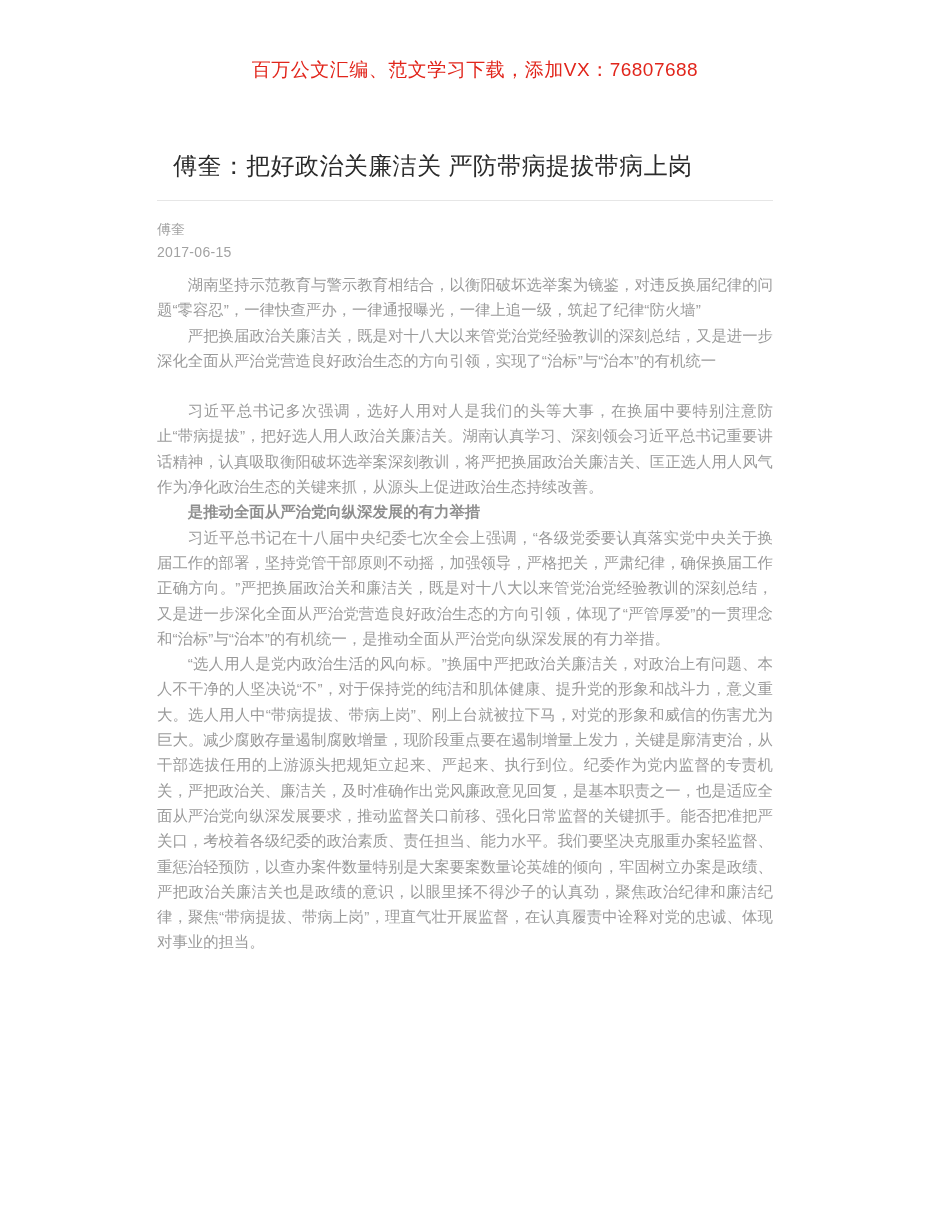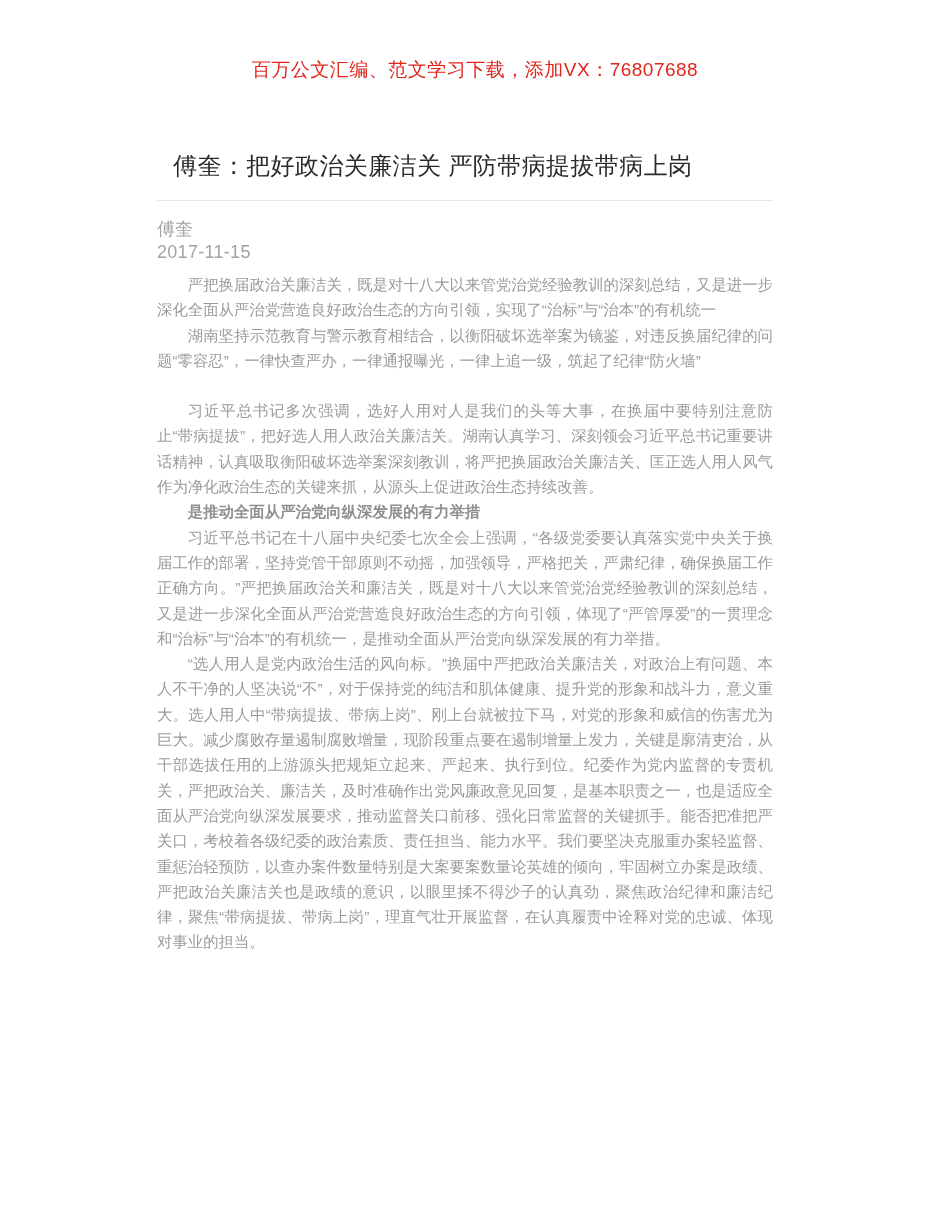--- a/index.html
+++ b/index.html
@@ -58,21 +58,21 @@
     margin-top: 16px;
     border: 0;
     border-top: 1px solid #e6e6e6;
     height: 0;
     width: 616px;
   }
 
   .meta {
     margin-top: 17px;
     color: #a2a2a2;
-    font-size: 18px;
+    font-size: 14px;
     line-height: 23px;
   }
   .meta .meta-author { display: block; }
   .meta .meta-date { display: block; letter-spacing: 0.3px; }
 
   .body-text {
     margin-top: 8px;
     color: #9a9a9a;
     font-size: 15.4px;
     line-height: 25.3px;
@@ -102,26 +102,26 @@
   <div class="promo-banner">百万公文汇编、范文学习下载，添加VX：76807688</div>
 
   <div class="article">
 
     <h1 class="article-title">傅奎：把好政治关廉洁关 严防带病提拔带病上岗</h1>
 
     <hr class="title-rule">
 
     <div class="meta">
       <span class="meta-author">傅奎</span>
-      <span class="meta-date">2017-11-15</span>
+      <span class="meta-date">2017-06-15</span>
     </div>
 
     <div class="body-text">
+        <p>湖南坚持示范教育与警示教育相结合，以衡阳破坏选举案为镜鉴，对违反换届纪律的问题“零容忍”，一律快查严办，一律通报曝光，一律上追一级，筑起了纪律“防火墙”</p>
         <p>严把换届政治关廉洁关，既是对十八大以来管党治党经验教训的深刻总结，又是进一步深化全面从严治党营造良好政治生态的方向引领，实现了“治标”与“治本”的有机统一</p>
-        <p>湖南坚持示范教育与警示教育相结合，以衡阳破坏选举案为镜鉴，对违反换届纪律的问题“零容忍”，一律快查严办，一律通报曝光，一律上追一级，筑起了纪律“防火墙”</p>
         <p class="spaced-before">习近平总书记多次强调，选好人用对人是我们的头等大事，在换届中要特别注意防止“带病提拔”，把好选人用人政治关廉洁关。湖南认真学习、深刻领会习近平总书记重要讲话精神，认真吸取衡阳破坏选举案深刻教训，将严把换届政治关廉洁关、匡正选人用人风气作为净化政治生态的关键来抓，从源头上促进政治生态持续改善。</p>
         <p class="subheading">是推动全面从严治党向纵深发展的有力举措</p>
         <p>习近平总书记在十八届中央纪委七次全会上强调，“各级党委要认真落实党中央关于换届工作的部署，坚持党管干部原则不动摇，加强领导，严格把关，严肃纪律，确保换届工作正确方向。”严把换届政治关和廉洁关，既是对十八大以来管党治党经验教训的深刻总结，又是进一步深化全面从严治党营造良好政治生态的方向引领，体现了“严管厚爱”的一贯理念和“治标”与“治本”的有机统一，是推动全面从严治党向纵深发展的有力举措。</p>
         <p>“选人用人是党内政治生活的风向标。”换届中严把政治关廉洁关，对政治上有问题、本人不干净的人坚决说“不”，对于保持党的纯洁和肌体健康、提升党的形象和战斗力，意义重大。选人用人中“带病提拔、带病上岗”、刚上台就被拉下马，对党的形象和威信的伤害尤为巨大。减少腐败存量遏制腐败增量，现阶段重点要在遏制增量上发力，关键是廓清吏治，从干部选拔任用的上游源头把规矩立起来、严起来、执行到位。纪委作为党内监督的专责机关，严把政治关、廉洁关，及时准确作出党风廉政意见回复，是基本职责之一，也是适应全面从严治党向纵深发展要求，推动监督关口前移、强化日常监督的关键抓手。能否把准把严关口，考校着各级纪委的政治素质、责任担当、能力水平。我们要坚决克服重办案轻监督、重惩治轻预防，以查办案件数量特别是大案要案数量论英雄的倾向，牢固树立办案是政绩、严把政治关廉洁关也是政绩的意识，以眼里揉不得沙子的认真劲，聚焦政治纪律和廉洁纪律，聚焦“带病提拔、带病上岗”，理直气壮开展监督，在认真履责中诠释对党的忠诚、体现对事业的担当。</p>
       </div>
 
   </div>
 </div>
 
 </body></html>

